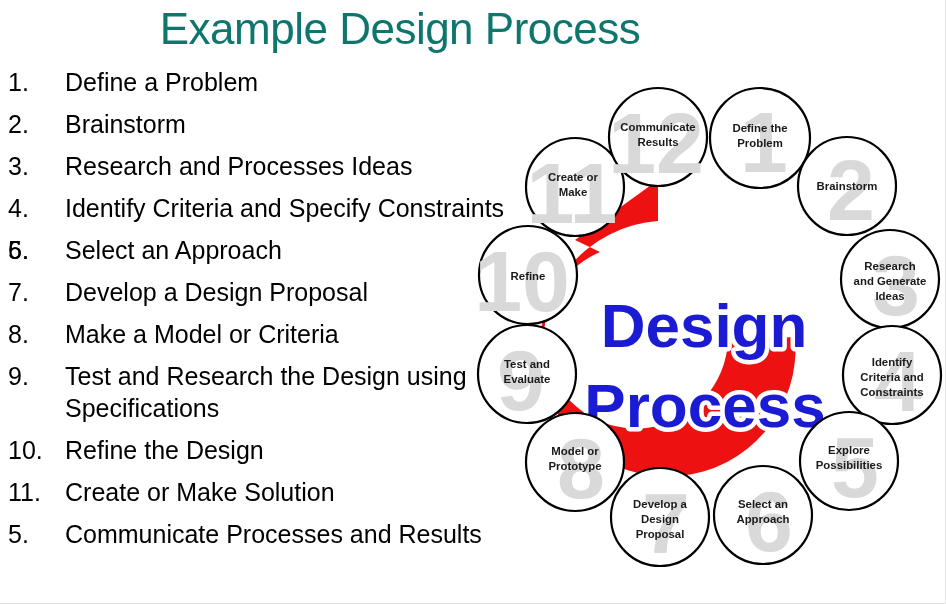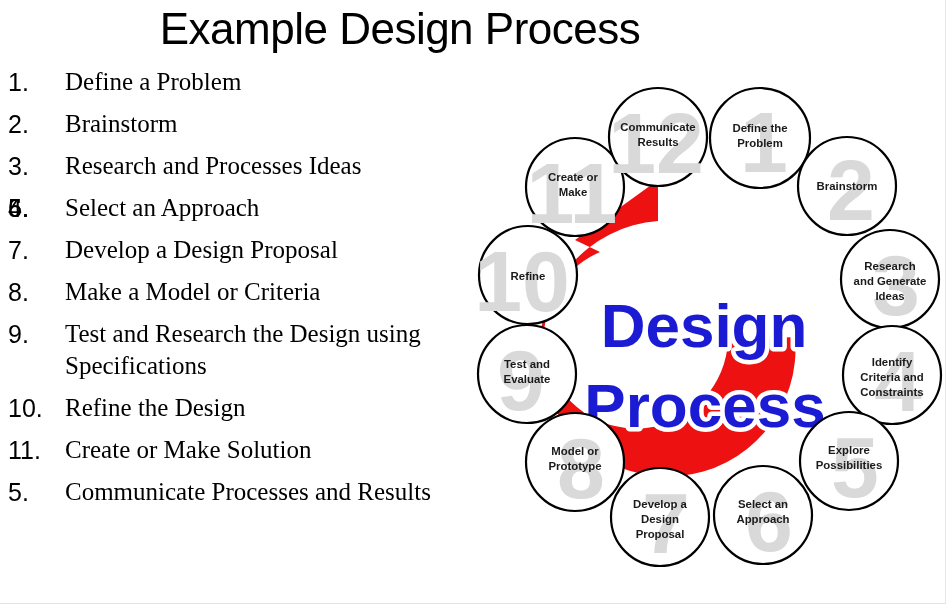--- a/index.html
+++ b/index.html
@@ -25,21 +25,21 @@
   
   #title {
     position: absolute;
     left: 0;
     top: 4px;
     width: 800px;
     text-align: center;
     font-size: 44px;
     font-weight: 400;
     letter-spacing: -0.5px;
-    color: #000000;
+    color: #0f766e;
     font-family: "Liberation Sans", sans-serif;
     white-space: nowrap;
   }
 
   
   #steps-list {
     position: absolute;
     left: 0;
     top: 66px;
     width: 520px;
@@ -61,21 +61,20 @@
     position: absolute;
     left: 8px;
     top: 0;
     width: 48px;
     text-align: left;
     font-size: 25px;
     color: #000000;
   }
   .step-text {
     display: block;
-    font-family: Liberation Serif, serif;
   }
 
   
   #diagram {
     position: absolute;
     left: 460px;
     top: 80px;
     width: 486px;
     height: 520px;
   }
@@ -141,20 +140,21 @@
     <li class="step-item">
       <span class="step-num">2.</span>
       <span class="step-text">Brainstorm</span>
     </li>
     <li class="step-item">
       <span class="step-num">3.</span>
       <span class="step-text">Research and Processes Ideas</span>
     </li>
     <li class="step-item">
       <span class="step-num">4.</span>
+      <span class="step-text">Identify Criteria and Specify Constraints</span>
     </li>
     <li class="step-item">
       <span class="step-num">5.</span>
     </li>
     <li class="step-item">
       <span class="step-num">6.</span>
       <span class="step-text">Select an Approach</span>
     </li>
     <li class="step-item">
       <span class="step-num">7.</span>

